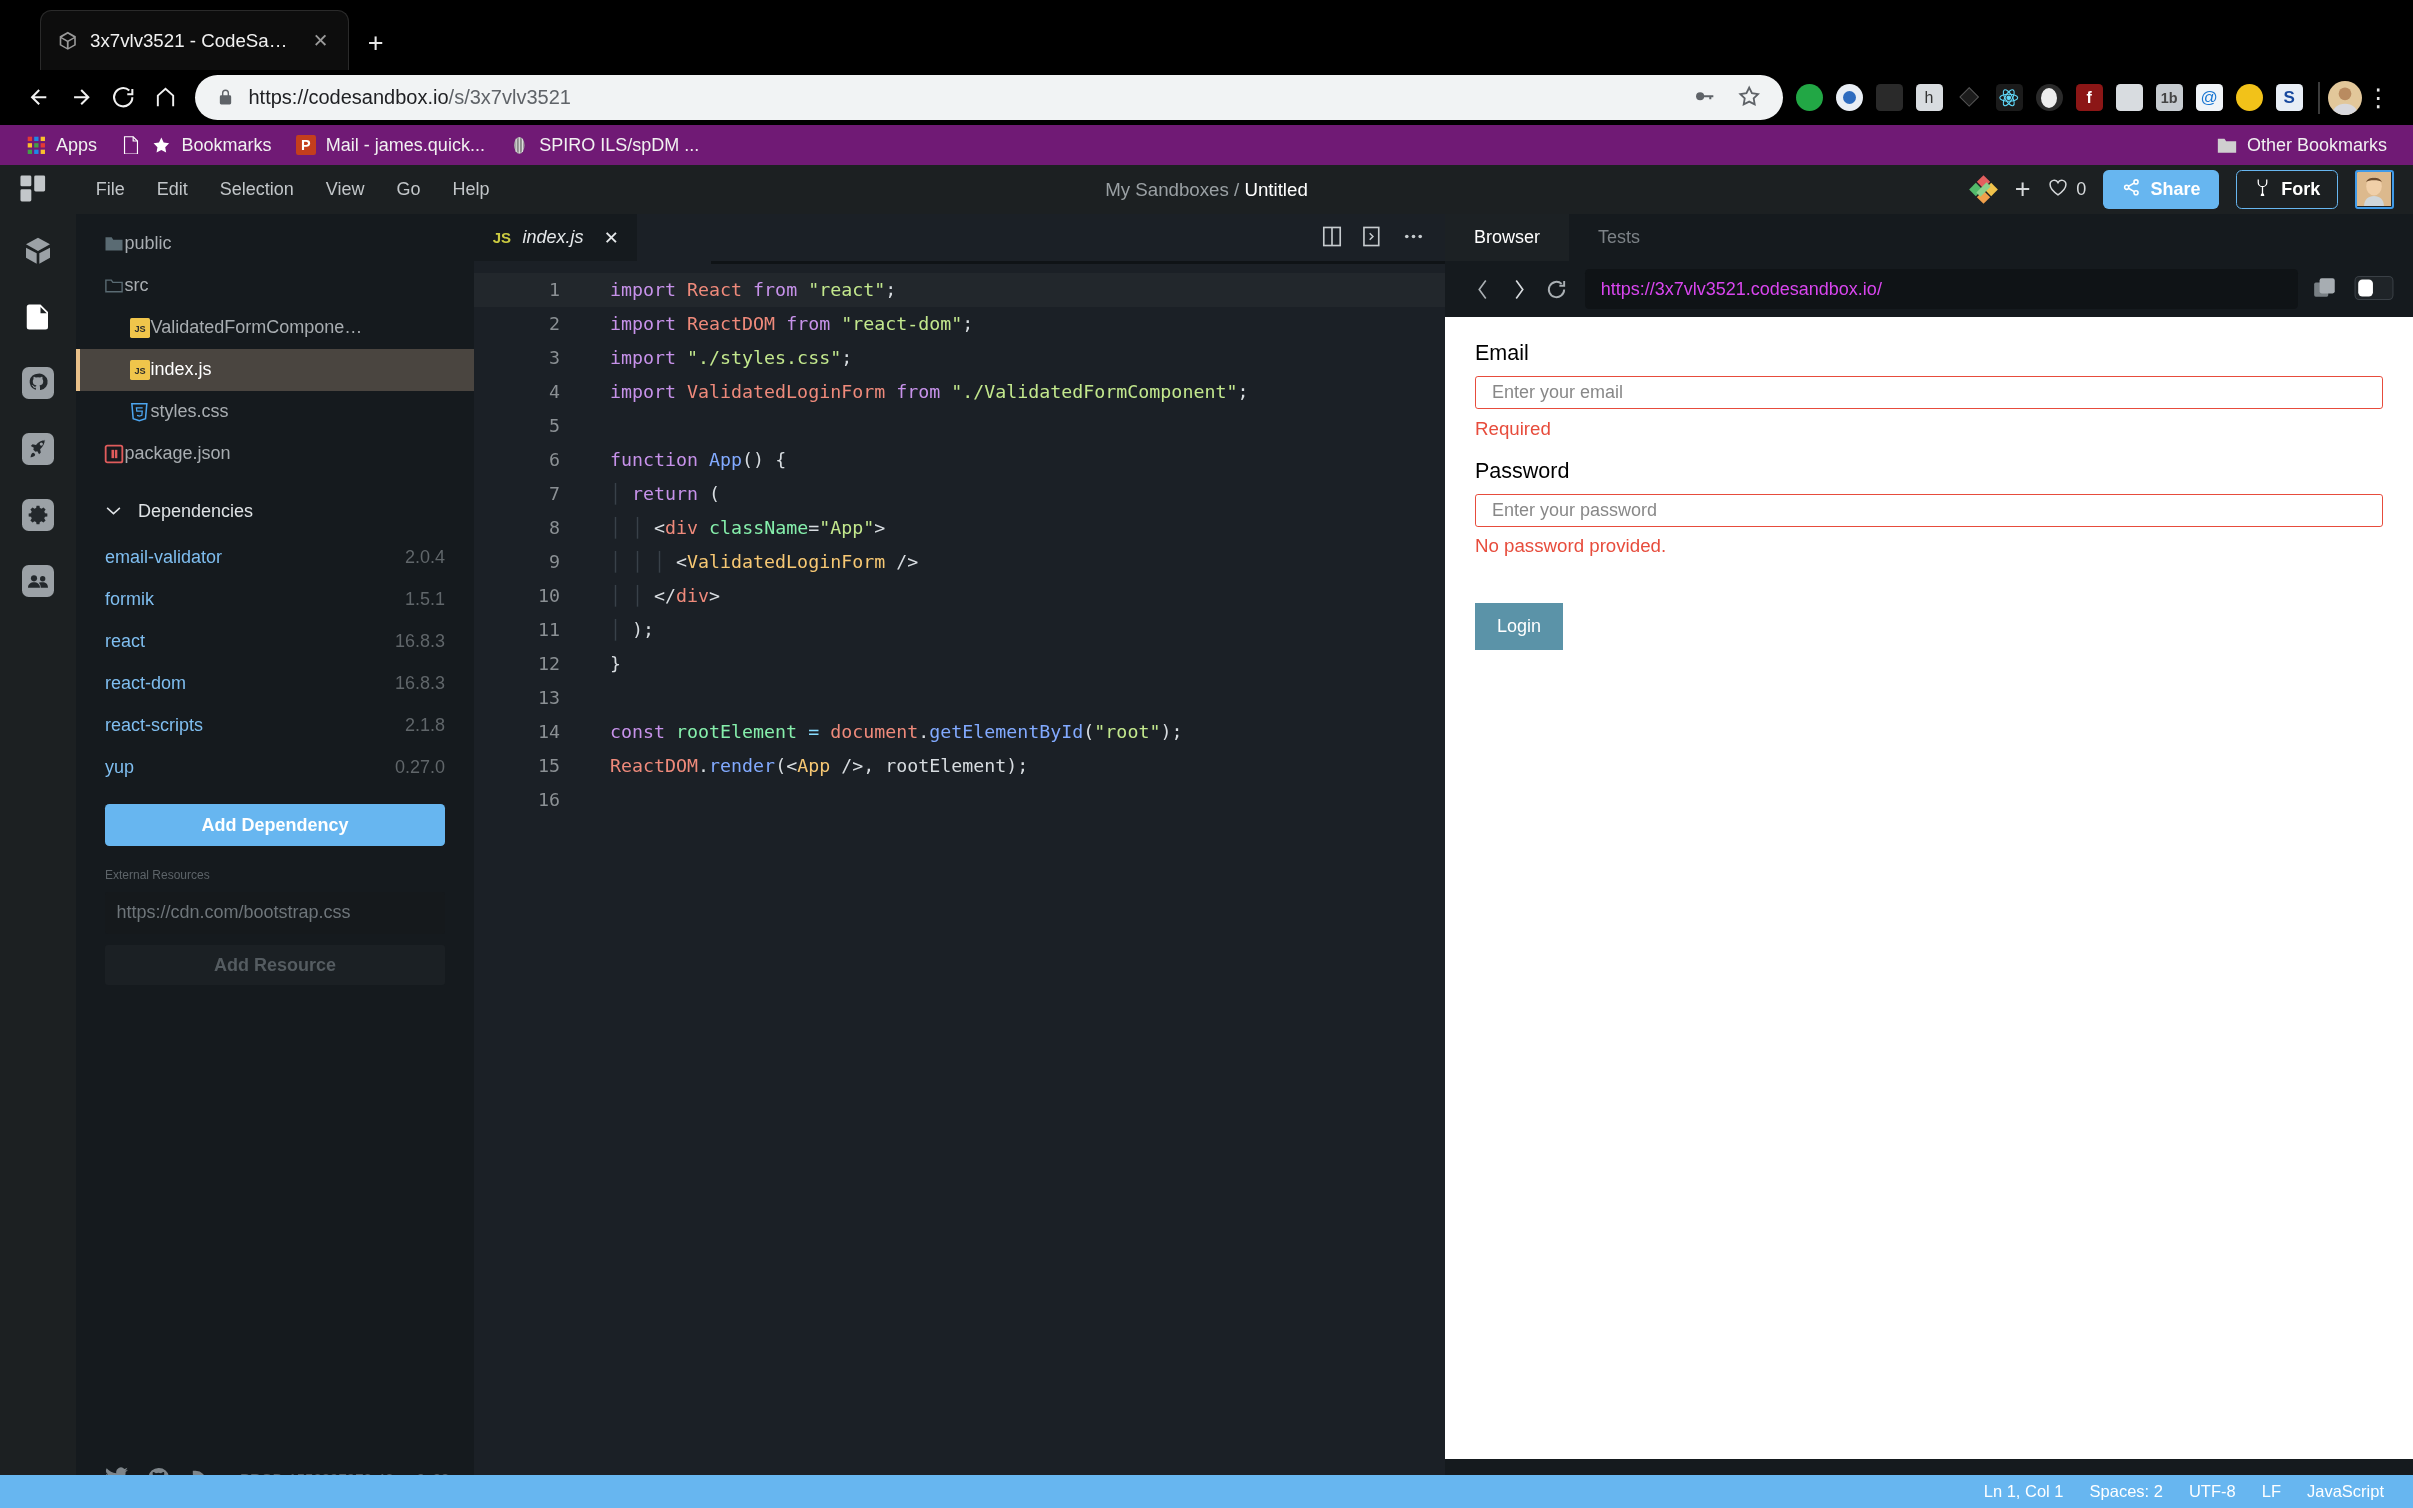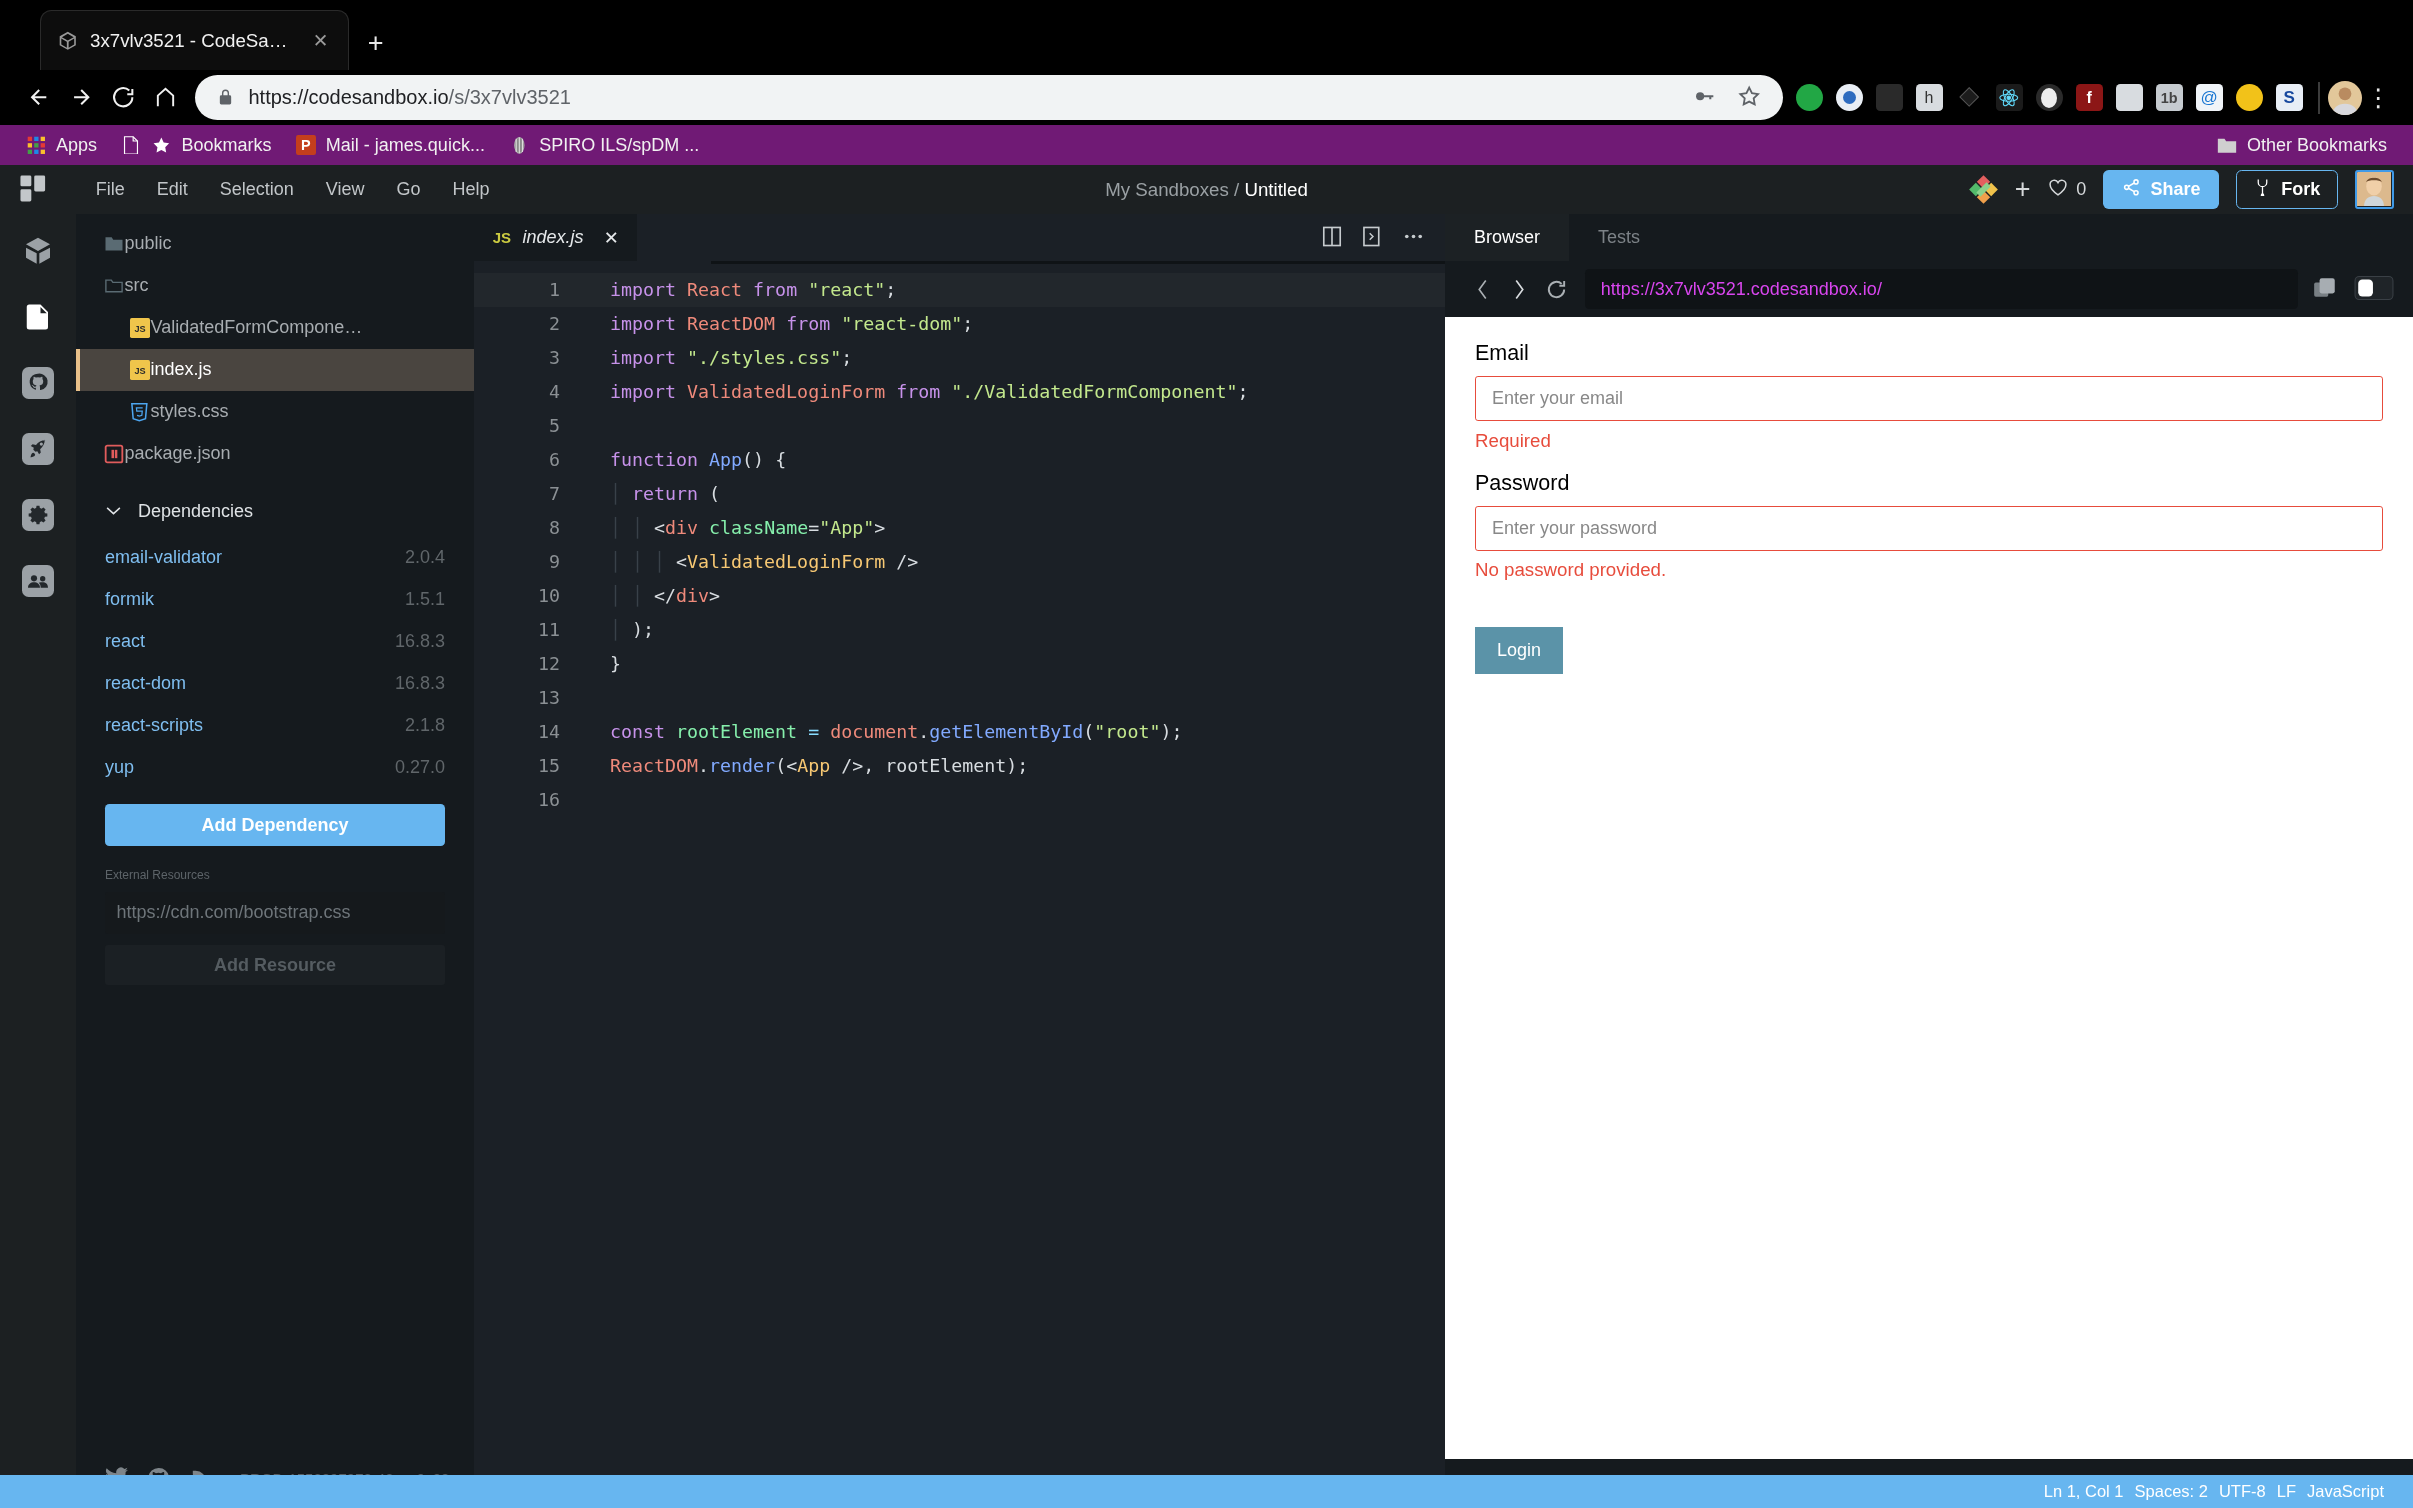--- a/index.html
+++ b/index.html
@@ -161,35 +161,35 @@
   }
   .pv-icons { display:flex; align-items:center; gap:16px; }
   .pv-frame { flex:1; background:#ffffff; padding: 24.4px 30px; overflow:hidden; }
   .pv-console { height:49px; background:#151a1e; display:flex; align-items:center; padding: 0 29px; gap:40px; }
   .pvc-tab { color:#8d9398; font-size:18px; }
   .pvc-caret { margin-left:auto; color:#c6cbce; font-size:18.7px; }
 
   
   .form-label { font-size:21.5px; color:#000; margin-bottom:10px; }
   .form-input {
-    height:45px; border:1.4px solid #e74c3c; border-radius:2.9px; background:#fff;
+    height:33px; border:1.4px solid #e74c3c; border-radius:2.9px; background:#fff;
     display:flex; align-items:center; padding: 0 16px; color:#888; font-size:18px;
   }
   .form-error { color:#e74c3c; font-size:18.7px; margin-top:8.6px; }
   .form-gap { height:18.7px; }
   .login-btn {
     margin-top:46px; width:88px; height:47px; background:#5b93a8; color:#fff;
     font-size:18px; display:flex; align-items:center; justify-content:center;
   }
 
   
   .statusbar {
     position:absolute; left:0; bottom:0; width:2413px; height:33px;
     background:#67b6f0; display:flex; align-items:center; justify-content:flex-end;
-    padding-right: 29px; gap:11px; color:#ffffff; font-size:16.5px;
+    padding-right: 29px; gap:26px; color:#ffffff; font-size:16.5px;
   }
 </style>
 </head>
 <body>
 
 <div class="browser">
 
   <div class="tabstrip">
     <div class="tab">
       <span class="tab-favicon">

